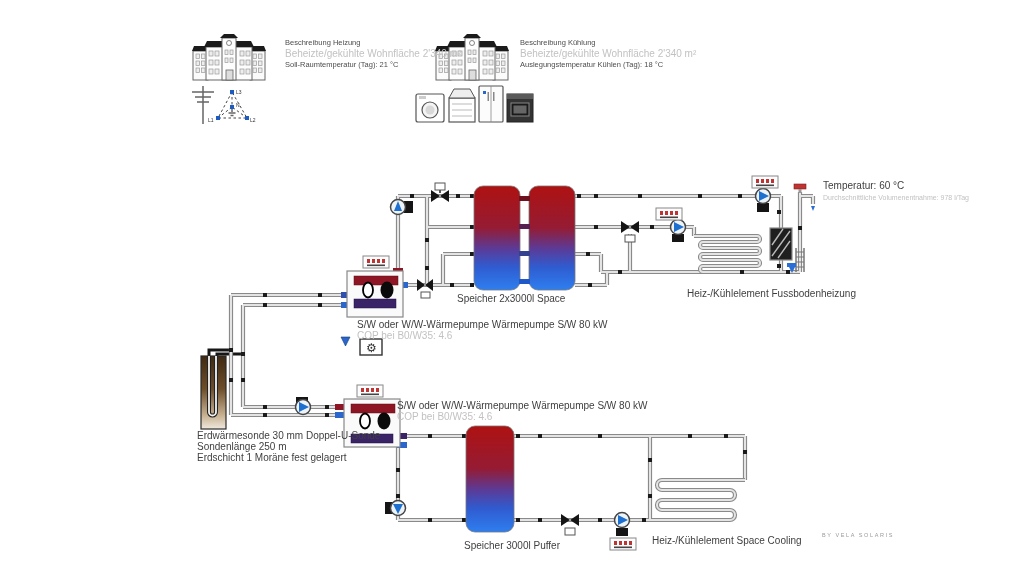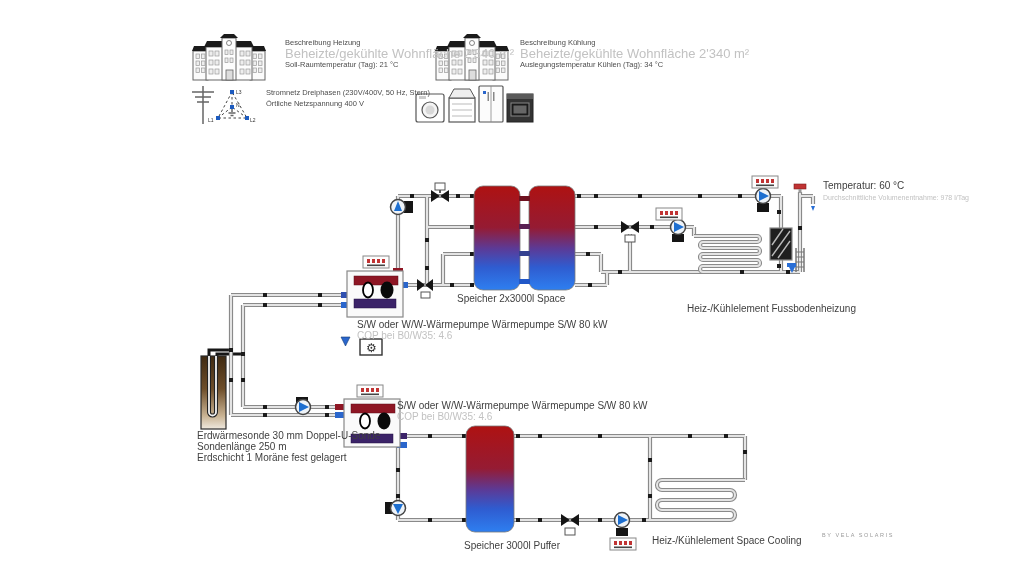--- a/index.html
+++ b/index.html
@@ -8,21 +8,21 @@
   svg{position:absolute;left:0;top:0;}
   .pd{stroke:#8a8a8a;stroke-width:4.2;fill:none;}
   .pl{stroke:#e4e4e4;stroke-width:2;fill:none;}
   .pb{stroke:#161616;stroke-width:3;fill:none;}
   .dot{fill:#1a1a1a;}
   .dash{stroke:#444;stroke-width:1;stroke-dasharray:2.5,2.5;fill:none;}
   .thin{stroke:#666;stroke-width:1.5;fill:none;}
   .lbl{position:absolute;font-size:10px;color:#3f3f3f;white-space:nowrap;}
   .muted{color:#c2c2c2;}
   .hblock{position:absolute;font-size:7.5px;color:#4d4d4d;line-height:11px;white-space:nowrap;}
-  .hblock .muted{font-size:13px;}
+  .hblock .muted{font-size:10px;}
   .logo{position:absolute;left:818px;top:503px;font-size:24px;font-weight:600;
         letter-spacing:1px;color:#1c1c1c;}
   .logo sup{font-size:10px;font-weight:400;}
   .tagline{position:absolute;left:822px;top:532px;font-size:5.5px;letter-spacing:1.6px;color:#9a9a9a;}
   .svgtext{font-family:"Liberation Sans",sans-serif;font-size:5px;fill:#333;}
 </style>
 </head>
 <body>
 
 <div id="stage">
@@ -395,36 +395,32 @@
     </g>
     <rect x="614" y="546.5" width="18" height="1.6" fill="#444"></rect>
   </g>
 </svg>
 
 <div class="hblock" style="left:285px;top:37px">
   <div>Beschreibung Heizung</div>
   <div class="muted">Beheizte/gekühlte Wohnfläche 2'340 m²</div>
   <div>Soll-Raumtemperatur (Tag): 21 °C</div>
 </div>
-<div class="hblock" style="left:266px;top:87px">
-  <div>Stromnetz Dreiphasen (230V/400V, 50 Hz, Stern)</div>
-  <div>Örtliche Netzspannung 400 V</div>
-</div>
 <div class="hblock" style="left:520px;top:37px">
   <div>Beschreibung Kühlung</div>
   <div class="muted">Beheizte/gekühlte Wohnfläche 2'340 m²</div>
-  <div>Auslegungstemperatur Kühlen (Tag): 34 °C</div>
+  <div>Auslegungstemperatur Kühlen (Tag): 18 °C</div>
 </div>
 
 <div class="lbl" style="left:457px;top:293px">Speicher 2x3000l Space</div>
 <div class="lbl" style="left:357px;top:319px">S/W oder W/W-Wärmepumpe Wärmepumpe S/W 80 kW</div>
 <div class="lbl muted" style="left:357px;top:330px">COP bei B0/W35: 4.6</div>
 <div class="lbl" style="left:823px;top:180px">Temperatur: 60 °C</div>
 <div class="lbl muted" style="left:823px;top:194px;font-size:7px">Durchschnittliche Volumenentnahme: 978 l/Tag</div>
-<div class="lbl" style="left:687px;top:303px">Heiz-/Kühlelement Fussbodenheizung</div>
+<div class="lbl" style="left:687px;top:288px">Heiz-/Kühlelement Fussbodenheizung</div>
 <div class="lbl" style="left:197px;top:430px">Erdwärmesonde 30 mm Doppel-U-Sonde</div>
 <div class="lbl" style="left:197px;top:441px">Sondenlänge 250 m</div>
 <div class="lbl" style="left:197px;top:452px">Erdschicht 1 Moräne fest gelagert</div>
 <div class="lbl" style="left:397px;top:400px">S/W oder W/W-Wärmepumpe Wärmepumpe S/W 80 kW</div>
 <div class="lbl muted" style="left:397px;top:411px">COP bei B0/W35: 4.6</div>
 <div class="lbl" style="left:464px;top:540px">Speicher 3000l Puffer</div>
 <div class="lbl" style="left:652px;top:535px">Heiz-/Kühlelement Space Cooling</div>
 
 <div class="tagline">BY VELA SOLARIS</div>
 

